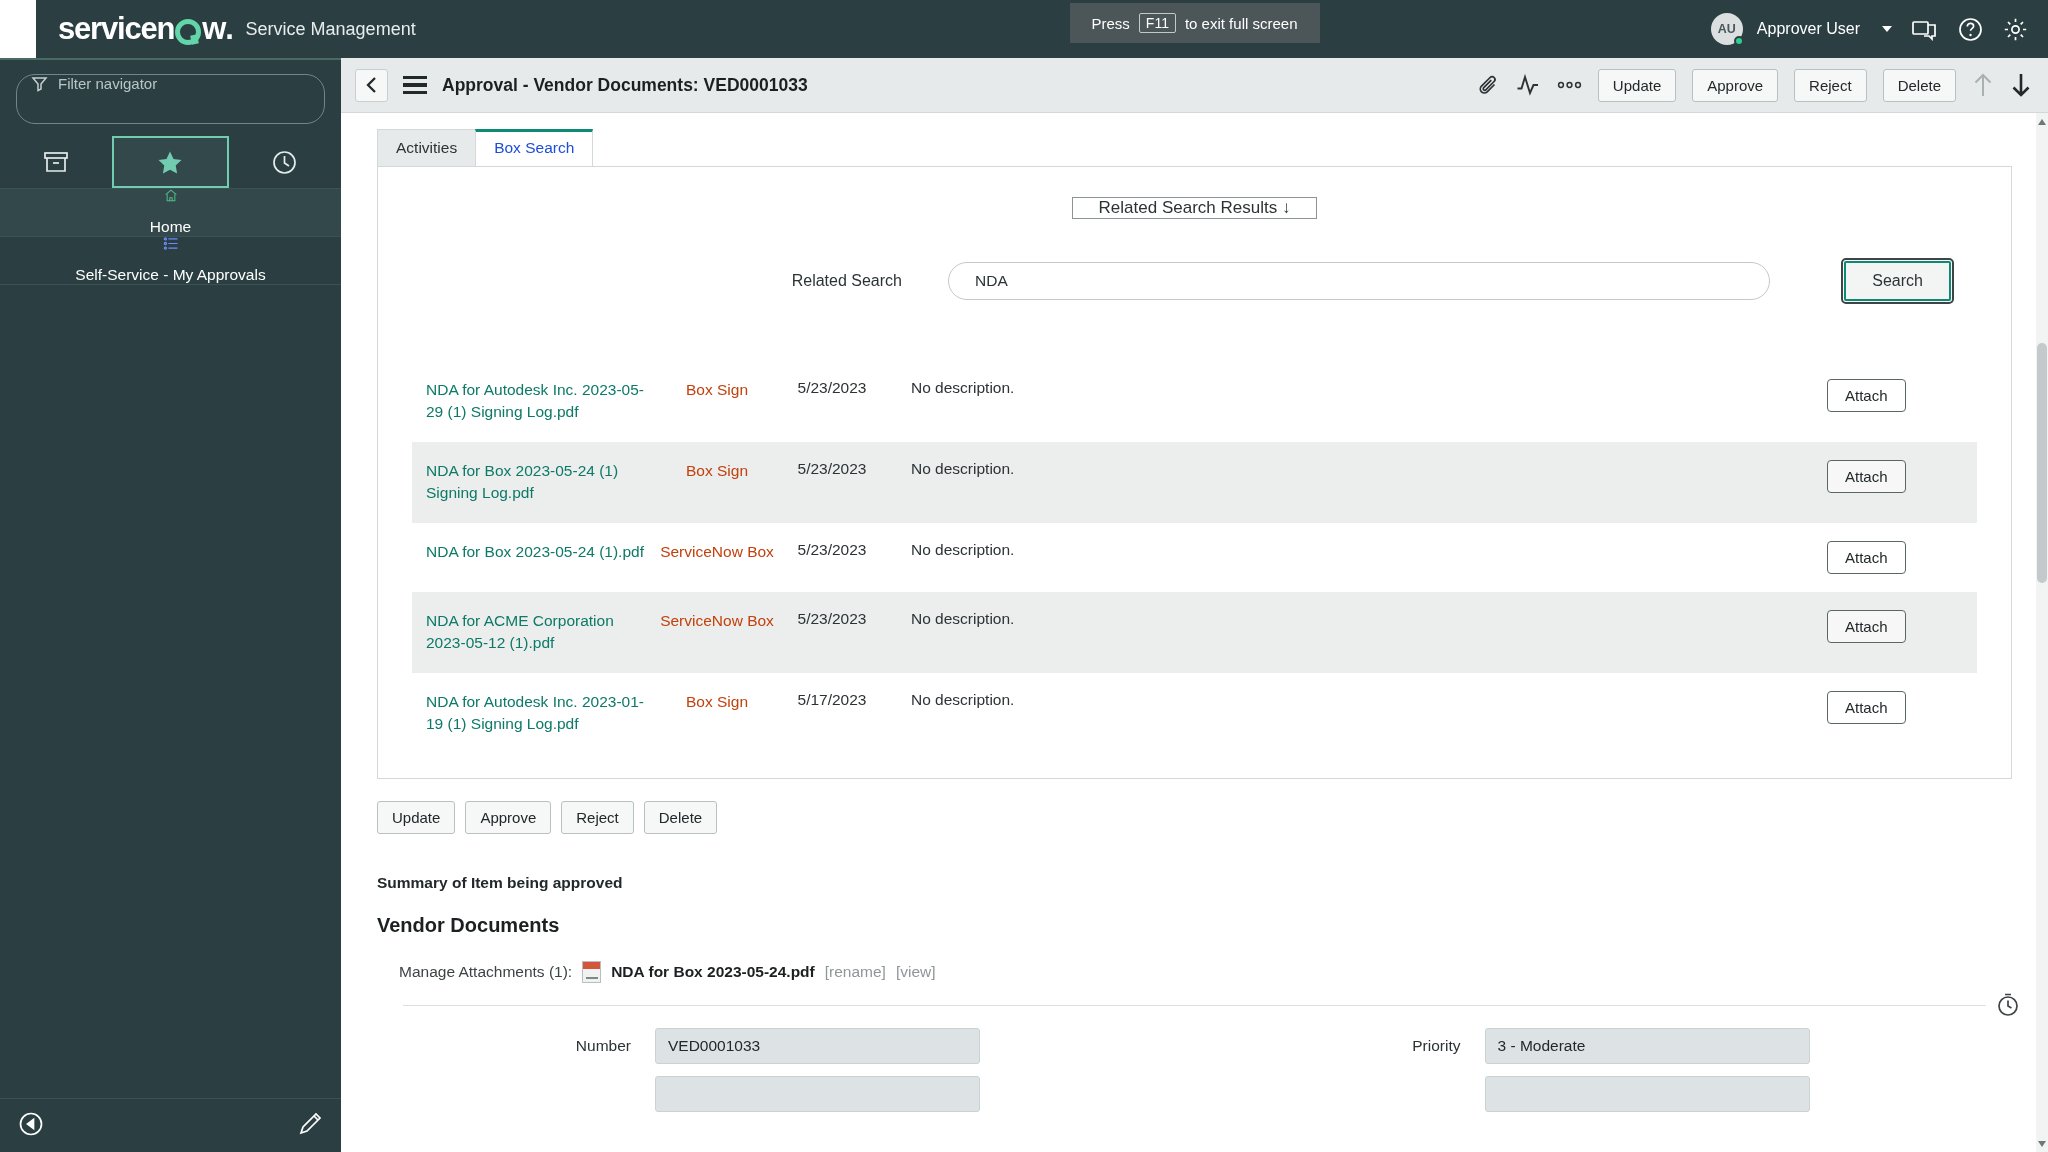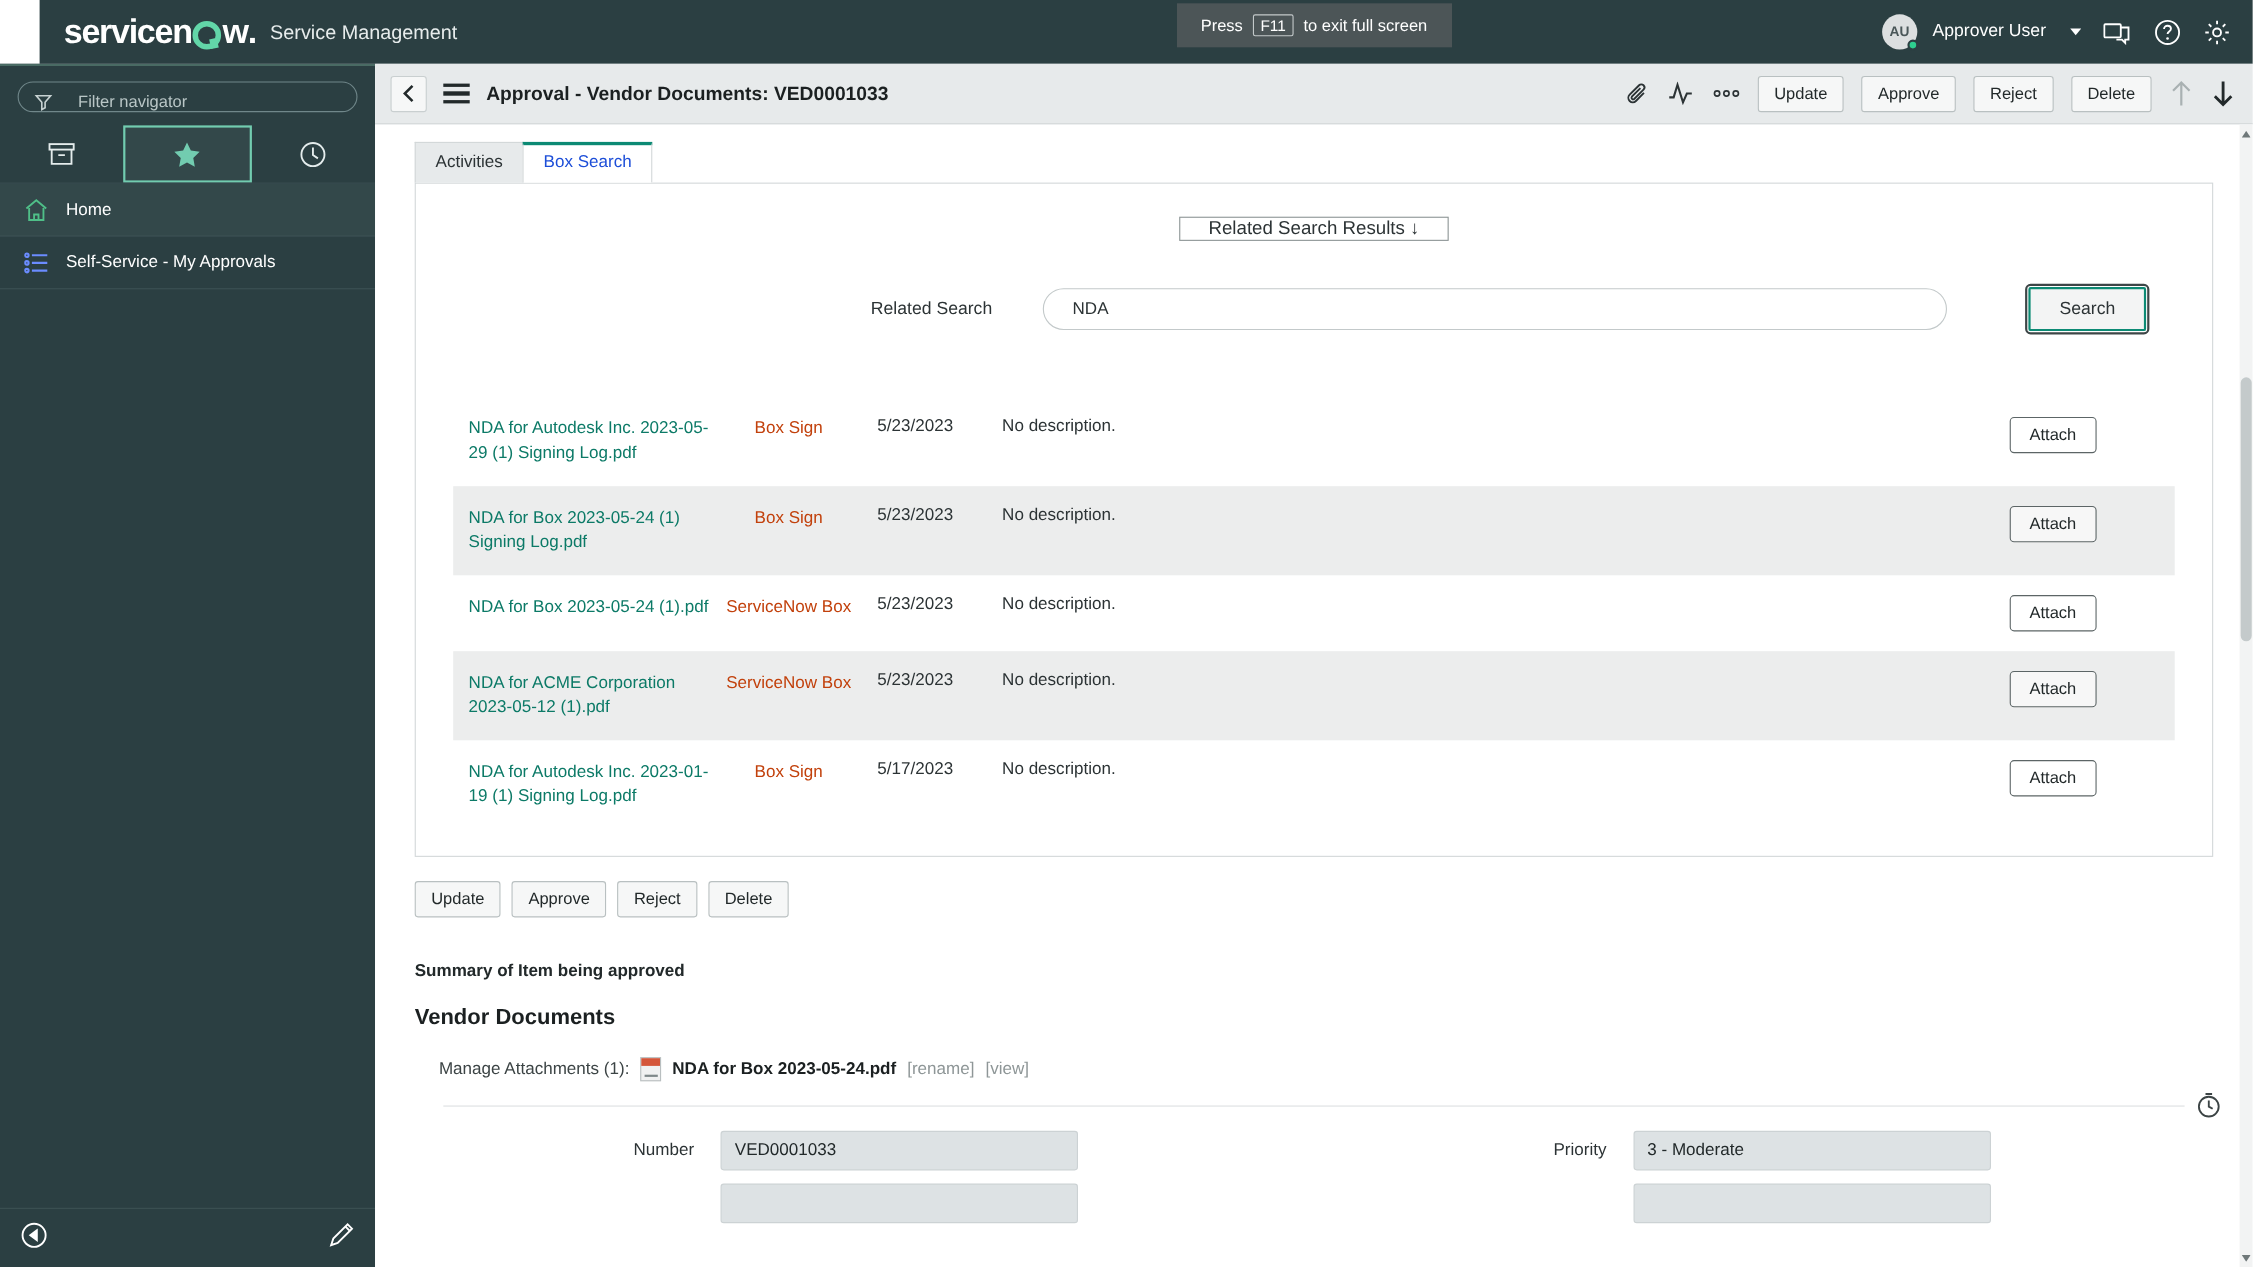--- a/index.html
+++ b/index.html
@@ -49,41 +49,41 @@
   }
   .topbar-icon { color: #ffffff; display: flex; align-items: center; }
   
   .body-wrap { display: flex; height: 1094px; }
   
   .sidebar {
     width: 341px; background: #2b3f42; display: flex; flex-direction: column;
     flex: 0 0 341px; border-top: 2px solid #4a6b64;
   }
   .filter-box {
-    margin: 14px 16px 12px; height: 28px; border: 1px solid #70878a;
-    border-radius: 19px; display: flex; align-items: flex-end; padding: 0 14px; gap: 23px;
+    margin: 14px 16px 12px; height: 50px; border: 1px solid #70878a;
+    border-radius: 19px; display: flex; align-items: flex-start; padding: 0 14px; gap: 10px;
   }
   .filter-box input {
     background: transparent; border: none; outline: none; color: #dfe6e6;
     font-size: 15px; font-family: inherit; flex: 1;
   }
   .filter-box input::placeholder { color: #b9c6c6; }
   .nav-tabs { display: flex; height: 52px; }
   .nav-tab {
     flex: 1; display: flex; align-items: center; justify-content: center;
     cursor: pointer;
   }
   .nav-tab.active {
     background: #33484a; border: 2px solid #72ccb0;
   }
   .nav-list { border-top: 1px solid #3c5154; }
   .nav-item {
     display: flex; align-items: center; gap: 16px; padding: 0 22px;
     height: 48px; color: #ffffff; font-size: 15.5px;
-    border-bottom: 1px solid #3c5154; cursor: pointer;
+    border-bottom: 1px solid #3c5154; cursor: pointer; flex-direction: column;
   }
   .nav-item.hl { background: #33484a; }
   .sidebar-spacer { flex: 1; }
   .sidebar-footer {
     height: 54px; display: flex; align-items: center; justify-content: space-between;
     padding: 0 18px; border-top: 1px solid #3c5154;
   }
   
   .main { flex: 1; display: flex; flex-direction: column; background: #ffffff; min-width: 0; }
   .form-header {

